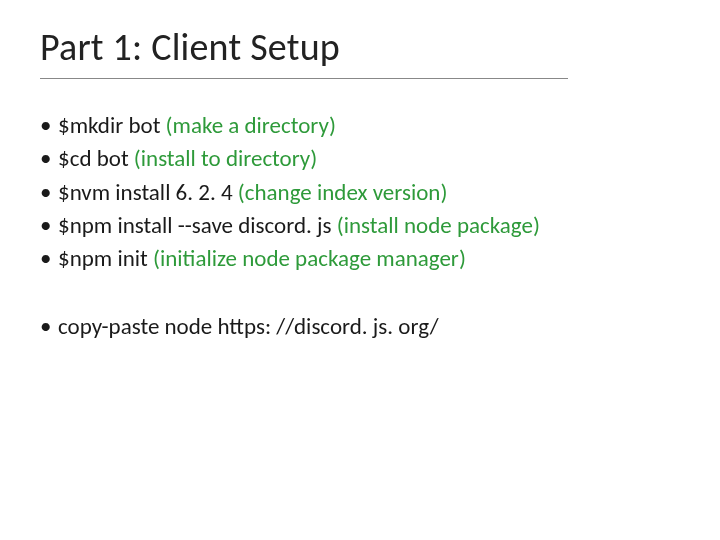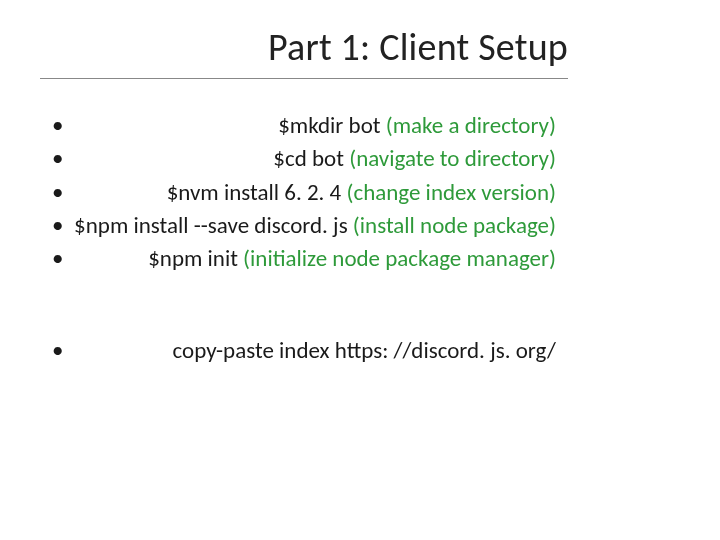--- a/index.html
+++ b/index.html
@@ -9,37 +9,36 @@
     height: 540px;
     background: #ffffff;
     font-family: Calibri, "Segoe UI", Arial, sans-serif;
     color: #000000;
   }
   .slide {
     box-sizing: border-box;
     width: 608px;
     height: 540px;
     padding: 24px 40px 0 40px;
-    text-align: right;
   }
   .title {
     font-size: 38px;
     font-weight: 400;
     color: #222;
     margin: 0 0 8px 0;
     letter-spacing: 0.2px;
   }
   .rule {
     border: none;
     border-top: 1px solid #888;
     margin: 6px 0 30px 0;
   }
   ul.bullets {
     list-style: none;
-    margin: 12px;
+    margin: 0;
     padding: 0;
   }
   ul.bullets li {
     font-size: 23px;
     line-height: 1.45;
     color: #1a1a1a;
     position: relative;
     padding-left: 18px;
   }
   ul.bullets li::before {
@@ -65,34 +64,34 @@
 <div class="slide">
 
   <h1 class="title">Part 1: Client Setup</h1>
   <hr class="rule">
 
   <ul class="bullets">
     <li>
       <span>$mkdir bot </span><span class="comment">(make a directory)</span>
     </li>
     <li>
-      <span>$cd bot </span><span class="comment">(navigate to directory)</span>
+      <span>$cd bot </span><span class="comment">(install to directory)</span>
     </li>
     <li>
       <span>$nvm install 6. 2. 4 </span><span class="comment">(change index version)</span>
     </li>
     <li>
       <span>$npm install --save discord. js </span><span class="comment">(install node package)</span>
     </li>
     <li>
       <span>$npm init </span><span class="comment">(initialize node package manager)</span>
     </li>
   </ul>
 
   <div class="group-gap"></div>
 
   <ul class="bullets">
     <li>
-      <span>copy-paste index </span><span class="link">https: //discord. js. org/</span>
+      <span>copy-paste node </span><span class="link">https: //discord. js. org/</span>
     </li>
   </ul>
 
 </div>
 
 </body></html>

